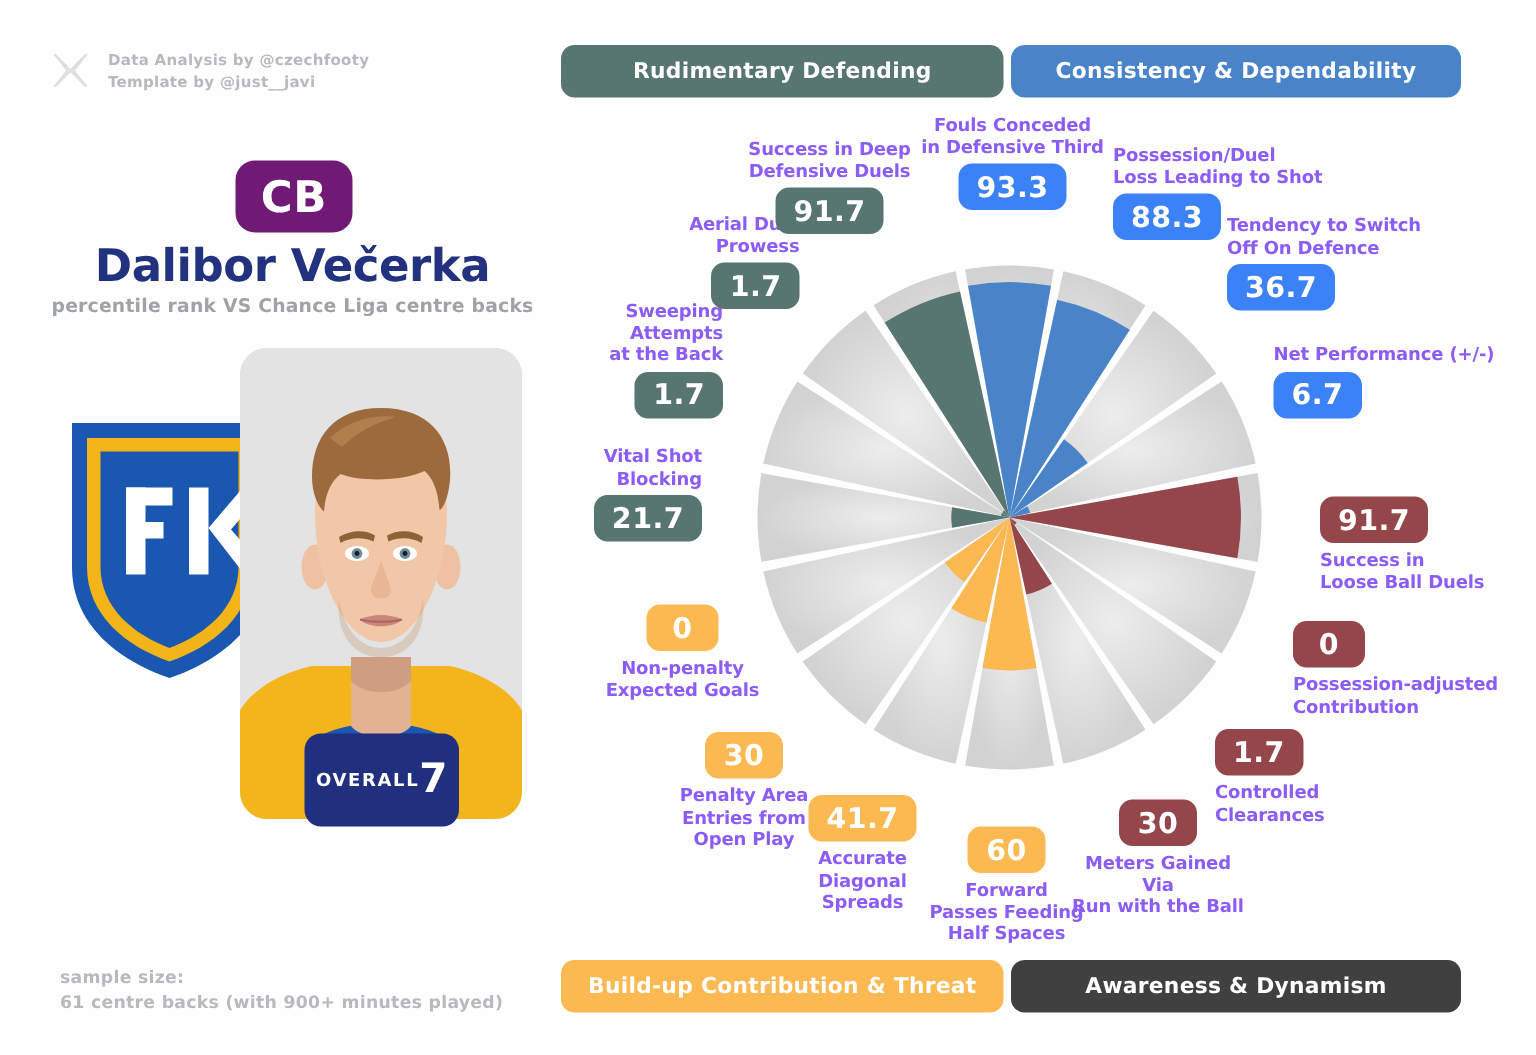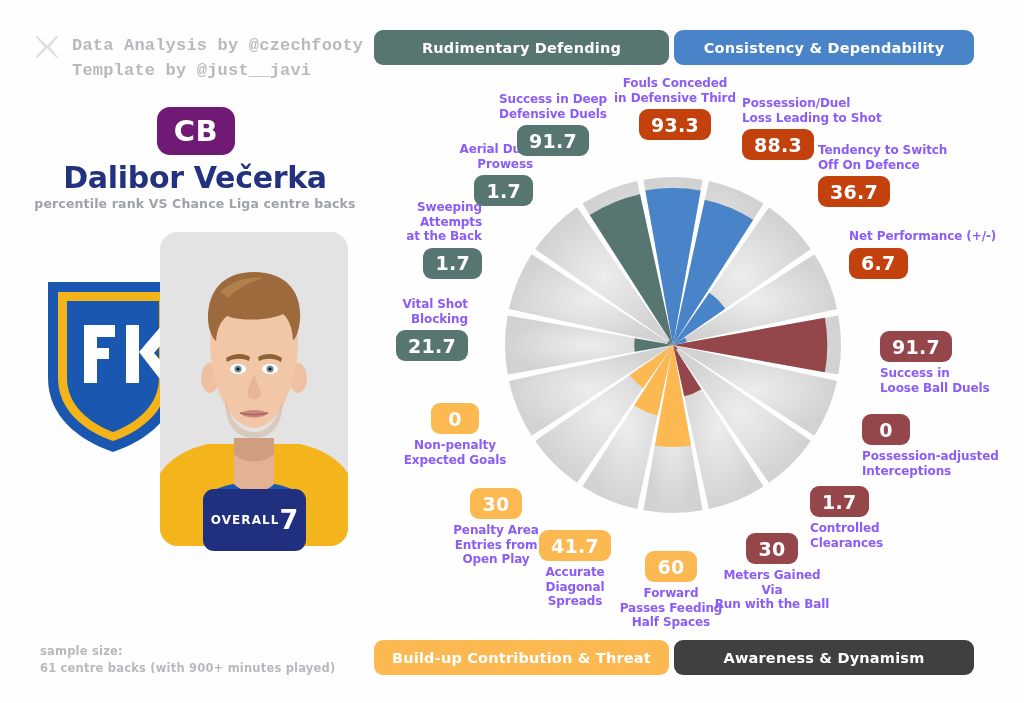--- a/index.html
+++ b/index.html
@@ -7,21 +7,21 @@
     width: 1024px; height: 703px;
     background: #ffffff;
     font-family: "DejaVu Sans", "Liberation Sans", sans-serif;
     overflow: hidden;
   }
   #page { position: relative; width: 1024px; height: 703px; background: #fefefe; }
 
   
   #credit { position: absolute; left: 34px; top: 34px; display: flex; gap: 12px; align-items: flex-start; }
   #credit .xmark { width: 26px; height: 26px; flex: none; opacity: .55; }
-  #credit .lines { font-size: 17px; line-height: 1.45; color: #b7b9bc; font-weight: 700; letter-spacing: .2px; font-family: Liberation Mono, monospace; }
+  #credit .lines { font-size: 10px; line-height: 1.45; color: #b7b9bc; font-weight: 700; letter-spacing: .2px; }
 
   
   #pos-badge {
     position: absolute; left: 157px; top: 107px; width: 78px; height: 48px;
     background: #701a75; border-radius: 13px;
     display: flex; align-items: center; justify-content: center;
     color: #fff; font-size: 29px; font-weight: 800; letter-spacing: .5px;
   }
   #player-name {
     position: absolute; left: 0; top: 160px; width: 390px; text-align: center;
@@ -77,21 +77,21 @@
   .metric .mname {
     font-size: 12px; font-weight: 800; color: #8b5cf6; line-height: 1.22; letter-spacing: -.1px;
     white-space: pre-line;
   }
   .metric .mval {
     display: inline-flex; align-items: center; justify-content: center;
     min-width: 48px; height: 31px; padding: 0 12px; border-radius: 9px;
     color: #fff; font-size: 19px; font-weight: 800; letter-spacing: .3px;
   }
   .c-teal   .mval { background: #577571; }
-  .c-blue   .mval { background: #c2410c; }
+  .c-blue   .mval { background: #3b82f6; }
   .c-orange .mval { background: #fcb851; }
   .c-red    .mval { background: #95464a; }
   .al-c { text-align: center; }
   .al-l { text-align: left; }
   .al-r { text-align: right; }
   .stack { display: flex; flex-direction: column; gap: 4px; }
   .al-c.stack { align-items: center; }
   .al-l.stack { align-items: flex-start; }
   .al-r.stack { align-items: flex-end; }
 </style>
@@ -256,21 +256,21 @@
 
   <div class="metric al-l stack c-red" style="left:880px; top:331px; width:144px;">
     <div class="mval">91.7</div>
     <div class="mname">Success in
 Loose Ball Duels</div>
   </div>
 
   <div class="metric al-l stack c-red" style="left:862px; top:414px; width:162px;">
     <div class="mval">0</div>
     <div class="mname">Possession-adjusted
-Interceptions</div>
+Contribution</div>
   </div>
 
   <div class="metric al-l stack c-red" style="left:810px; top:486px; width:130px;">
     <div class="mval">1.7</div>
     <div class="mname">Controlled
 Clearances</div>
   </div>
 
   <div class="metric al-c stack c-red" style="left:712px; top:533px; width:120px;">
     <div class="mval">30</div>

